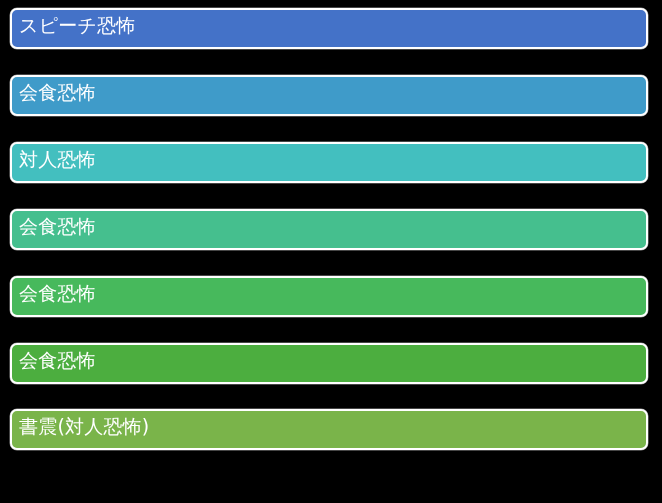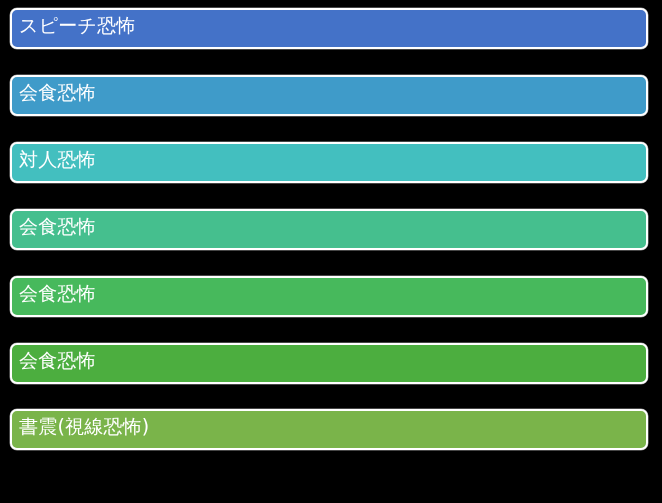--- a/index.html
+++ b/index.html
@@ -80,16 +80,16 @@
     <span class="bar-label">会食恐怖</span>
   </div>
 
   <div class="bar-row" style="top:343px;">
     <div class="bar-fill" style="width:638px;background:#4cae3f;"></div>
     <span class="bar-label">会食恐怖</span>
   </div>
 
   <div class="bar-row" style="top:409px;">
     <div class="bar-fill" style="width:638px;background:#7ab44a;"></div>
-    <span class="bar-label">書震(視線恐怖)</span>
+    <span class="bar-label">書震(対人恐怖)</span>
   </div>
 
 </div>
 
 </body></html>

